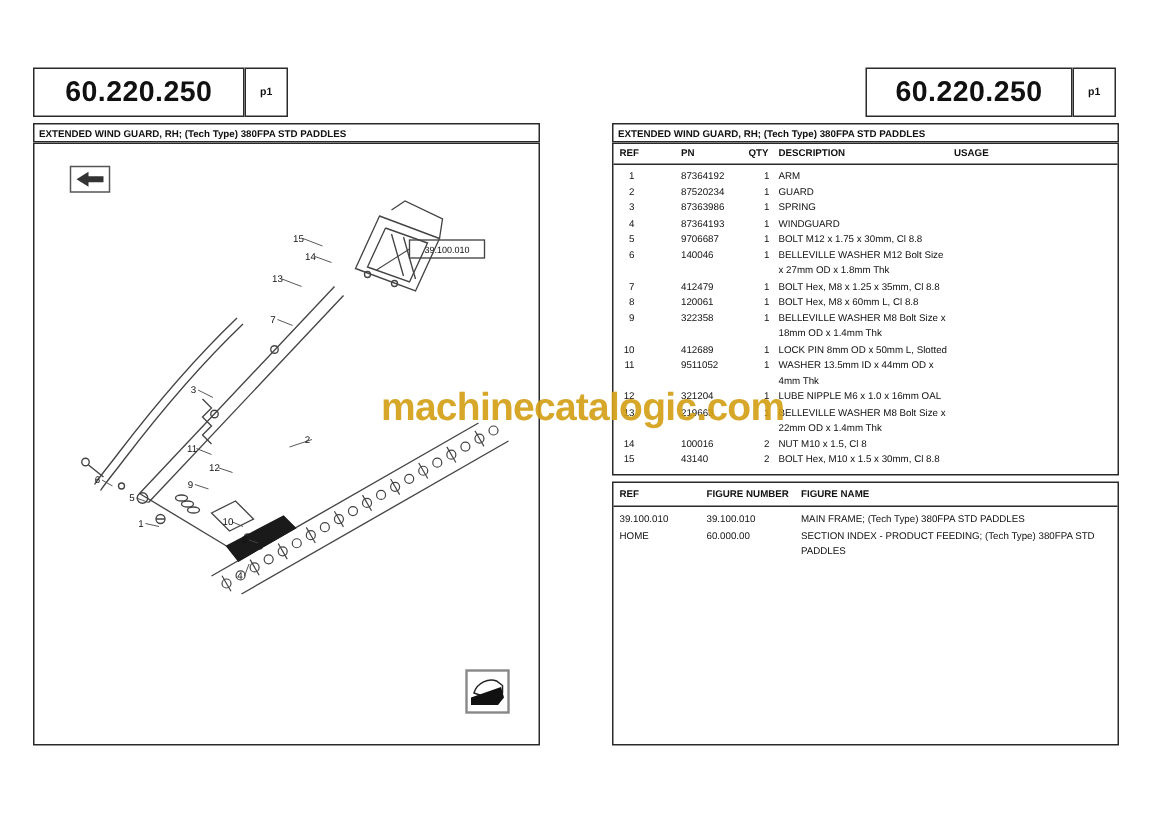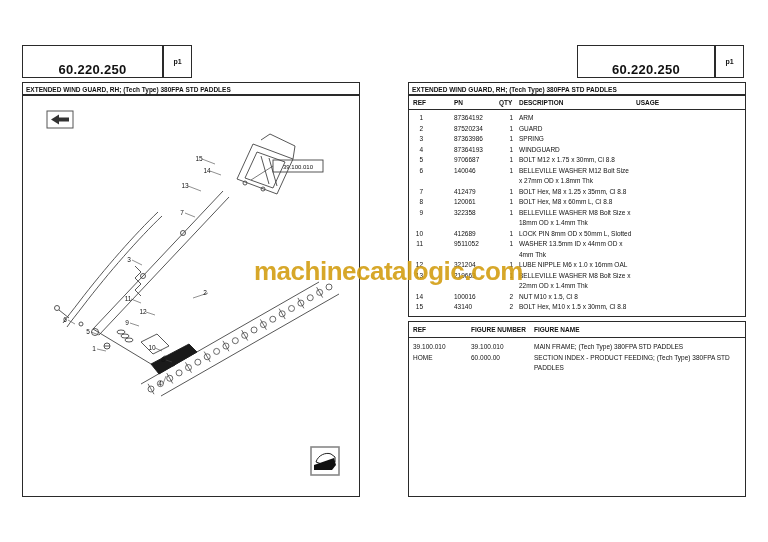--- a/index.html
+++ b/index.html
@@ -1,22 +1,22 @@
 <!DOCTYPE html>
 <html><head>
 <meta charset="utf-8">
 <style>
   html,body{margin:0;padding:0;}
   body{
     width:768px;height:542px;position:relative;background:#fff;
     font-family:"Liberation Sans", sans-serif;color:#111;overflow:hidden;
   }
   .box{position:absolute;border:1px solid #2a2a2a;box-sizing:border-box;background:#fff;}
-  .code-box{border-width:1.5px;display:flex;align-items:flex-end;justify-content:center;
-    font-weight:bold;font-size:13px;letter-spacing:.3px;}
+  .code-box{border-width:1.5px;display:flex;align-items:center;justify-content:center;
+    font-weight:bold;font-size:19px;letter-spacing:.3px;}
   .p1-box{border-width:1.5px;display:flex;align-items:center;justify-content:center;
     font-weight:bold;font-size:7px;}
   .title-bar{font-weight:bold;font-size:6.5px;line-height:11px;padding:1px 0 0 3px;
     white-space:nowrap;overflow:hidden;}
   
   .pt-header{position:absolute;left:0;top:0;width:100%;height:13px;border-bottom:1px solid #2a2a2a;}
   .pt-header span{position:absolute;top:3px;font-weight:bold;font-size:6.5px;}
   .h-ref{left:4px}.h-pn{left:45px}.h-qty{left:90px}.h-desc{left:110px}.h-usage{left:227px}
   .rows{position:absolute;left:0;top:17px;width:100%;font-size:6.5px;line-height:10.5px;}
   .prow{display:flex;align-items:flex-start;}

